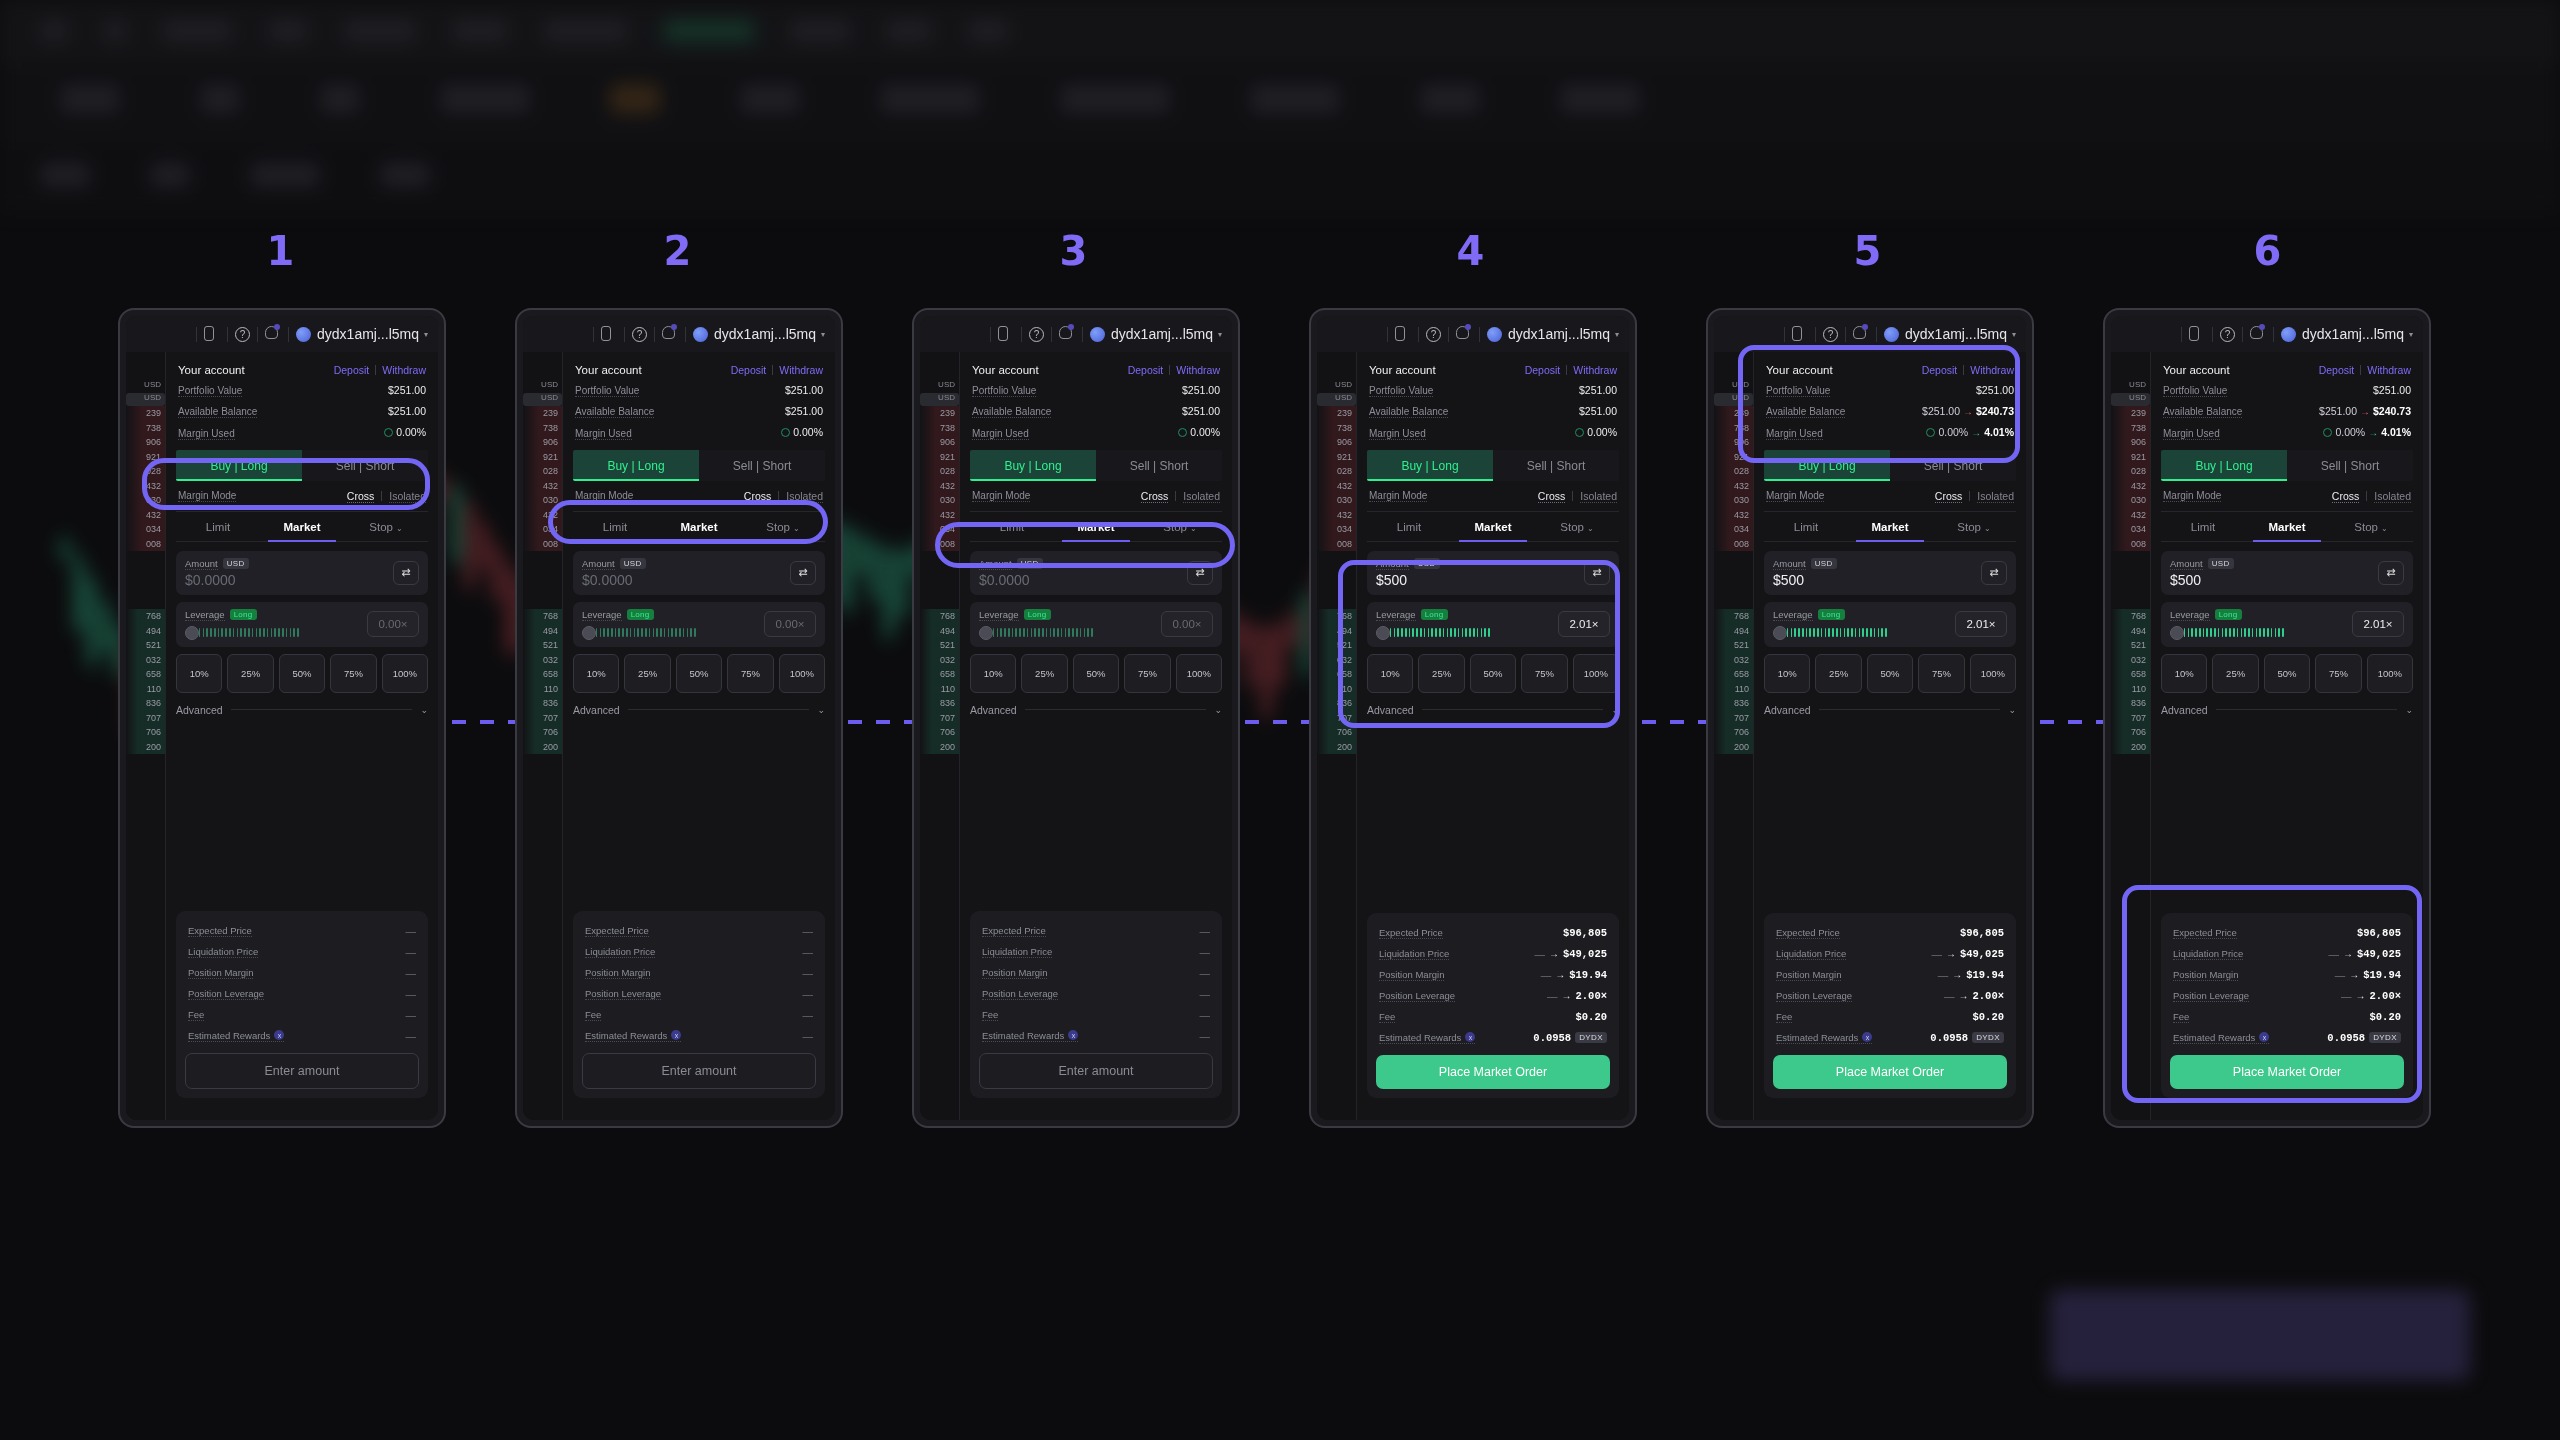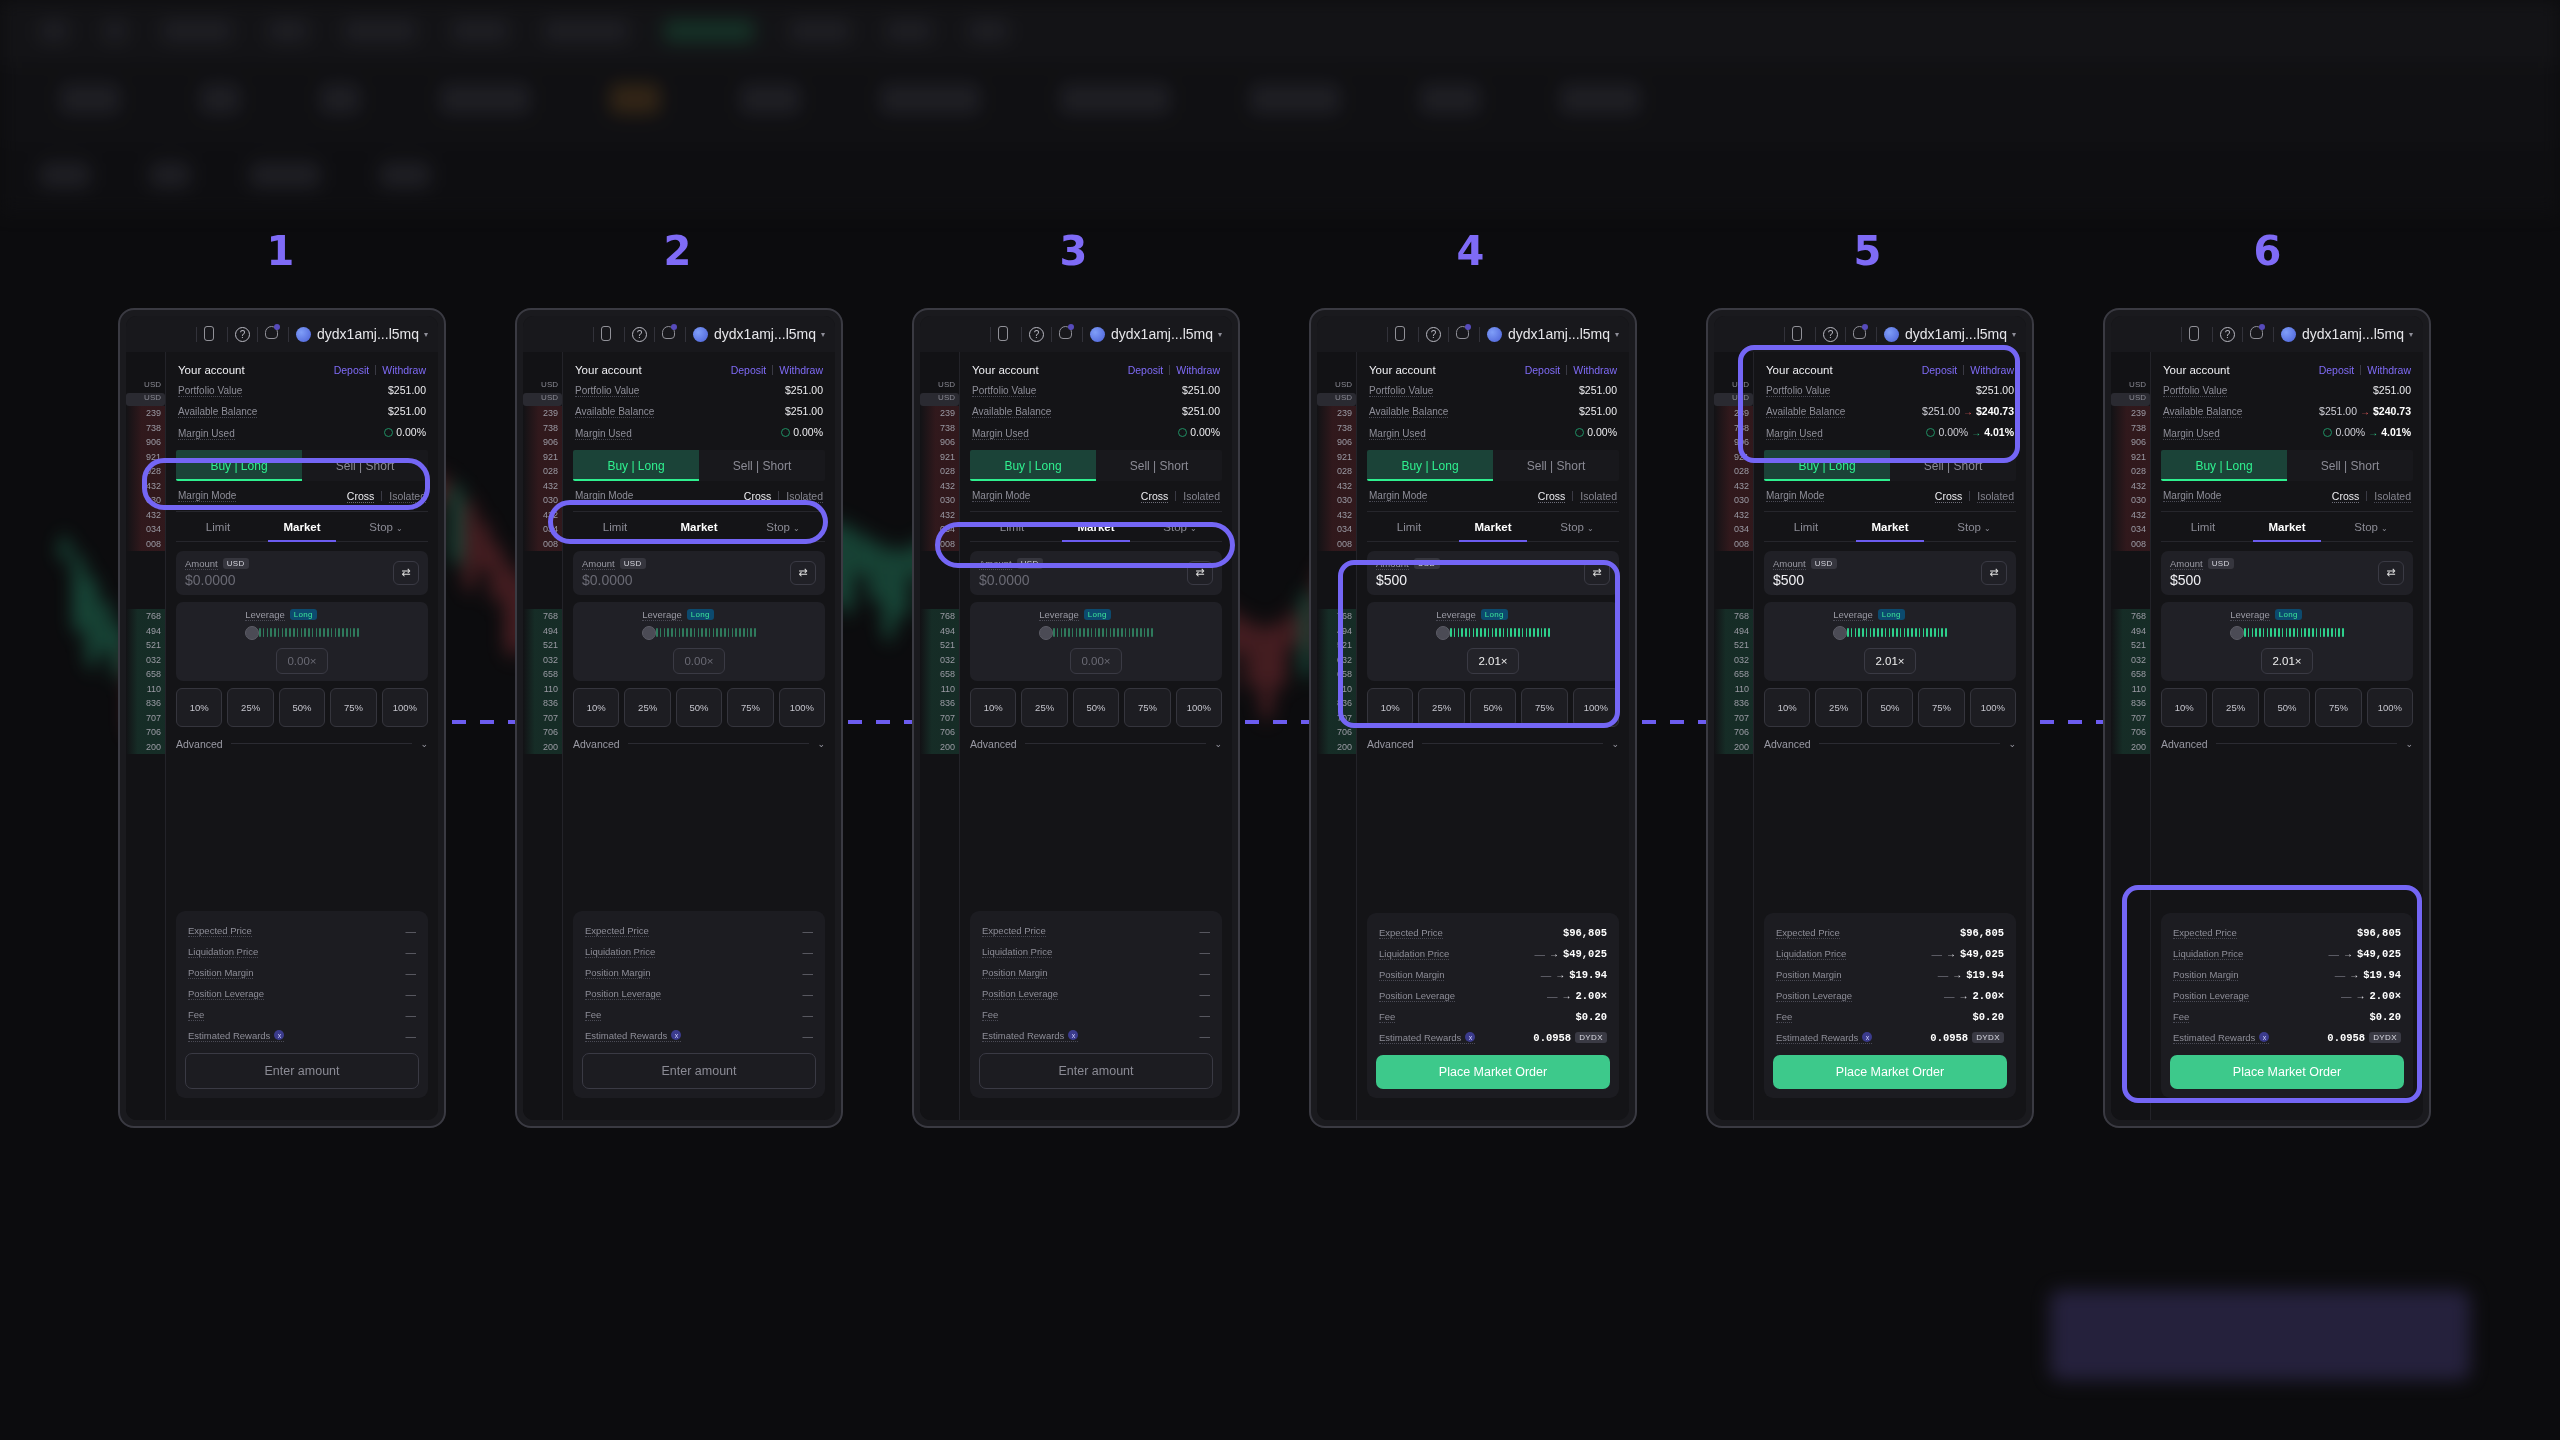--- a/index.html
+++ b/index.html
@@ -103,27 +103,27 @@
   .otab.active:after { content:""; position:absolute; left:8px; right:8px; bottom:-1px; height:2px; background:#6c5cf0; }
   .otab .dc { font-size: 8px; margin-left: 3px; }
 
   
   .fieldwrap { margin-top: 9px; }
   .field { background: #202026; border-radius: 7px; padding: 7px 9px; display: flex; align-items: center; justify-content: space-between; }
   .fl { display: flex; flex-direction: column; gap: 2px; }
   .fl-top { display: flex; align-items: center; gap: 5px; }
   .f-lbl { font-size: 9.5px; color: #9a9aa4; border-bottom: 1px dotted #4a4a55; }
   .tag { font-size: 8px; background: #36363e; color: #d4d4dc; padding: 1px 4px; border-radius: 3px; letter-spacing: .3px; }
-  .tag.long { background: #0c4a6e; color: #3ce79a; }
+  .tag.long { background: #15803d; color: #3ce79a; }
   .f-val { font-size: 14px; color: #f0f0f4; }
   .f-val.placeholder { color: #6a6a74; }
   .swapbtn { width: 26px; height: 24px; border: 1px solid #3a3a44; border-radius: 6px; display:flex; align-items:center; justify-content:center; color:#ddd; font-size:11px; }
 
   
-  .lev { background: #202026; border-radius: 7px; padding: 7px 9px; margin-top: 7px; display: flex; align-items: center; justify-content: space-between; gap: 8px; flex-direction: column; }
+  .lev { background: #202026; border-radius: 7px; padding: 7px 9px; margin-top: 7px; display: flex; align-items: center; justify-content: space-between; gap: 8px; }
   .levleft { flex: 1; }
   .slider { margin-top: 5px; display: flex; align-items: center; height: 14px; position: relative; }
   .knob { width: 14px; height: 14px; border-radius: 50%; background: #4b4b55; border: 1px solid #5c5c66; flex: none; position: relative; z-index: 2; }
   .ticks { display: flex; gap: 2.2px; margin-left: -4px; align-items: center; }
   .tick { width: 1.6px; height: 9px; background: #2ecf8b; border-radius: 1px; }
   .tick.dim { background: #2f7a5c; }
   .levbox { width: 52px; height: 26px; border: 1px solid #3a3a44; border-radius: 6px; display:flex; align-items:center; justify-content:center; font-size: 11.5px; color:#eee; background:#232329; }
   .levbox.empty { color: #6a6a74; }
 
   

